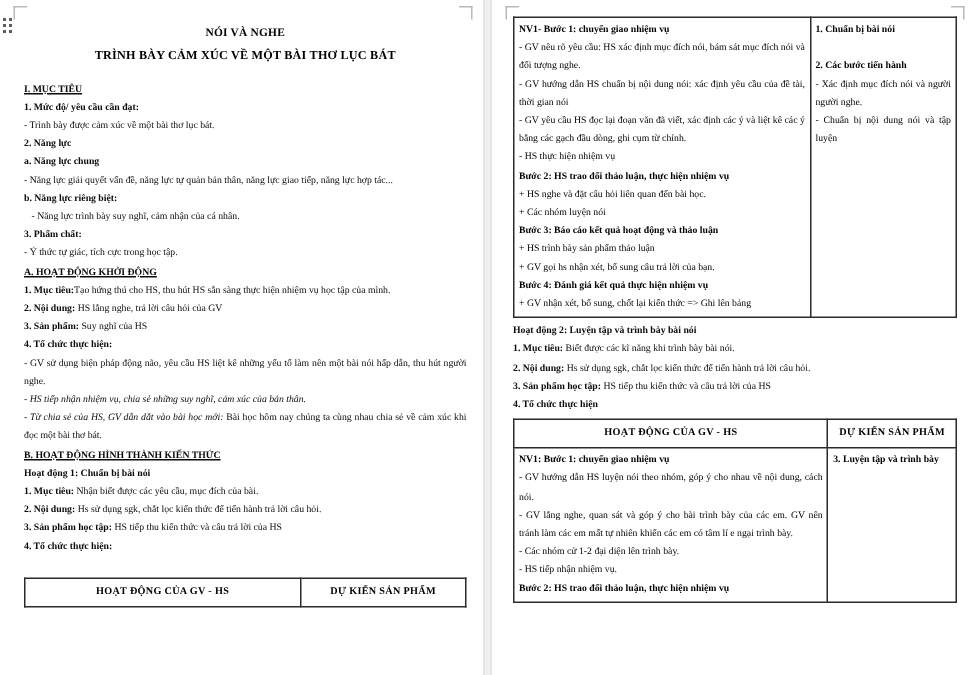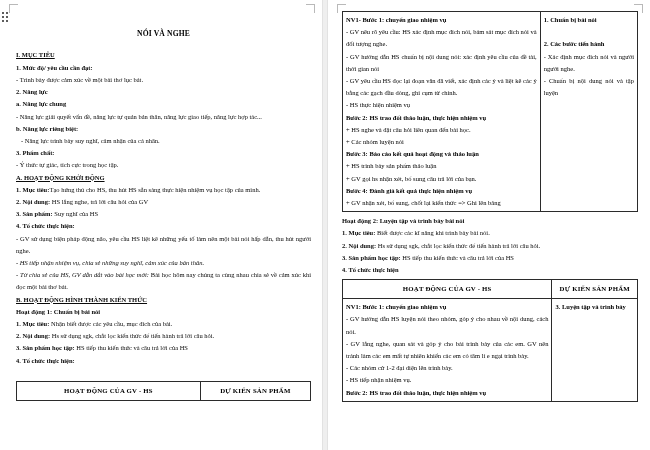--- a/index.html
+++ b/index.html
@@ -23,21 +23,21 @@
     background: #ffffff;
     overflow: hidden;
   }
   .page-left  { width: 322px; }
   .page-gap   { width: 6px; background: #efefef; border-left:1px solid #e2e2e2; border-right:1px solid #e2e2e2; height:450px; }
   .page-right { width: 322px; }
 
   .page-body {
     position: absolute;
     top: 0; left: 0; right: 0; bottom: 0;
-    padding: 20px 11px 0 16px;
+    padding: 8px 11px 0 16px;
   }
   .page-right .page-body { padding: 4px 12px 0 14px; }
 
   
   .mark { position: absolute; width: 9px; height: 9px; }
   .mark-tl { top: 4px; left: 9px;  border-left: 1px solid #b9b9b9; border-top: 1px solid #b9b9b9; }
   .mark-tr { top: 4px; right: 7px; border-right: 1px solid #b9b9b9; border-top: 1px solid #b9b9b9; }
 
   
   .drag-handle {
@@ -122,20 +122,21 @@
       <i></i>
         <i></i>
         <i></i>
         <i></i>
         <i></i>
         <i></i>
     </div>
 
     <div class="page-body">
       <h1 class="doc-title">NÓI VÀ NGHE</h1>
+      <h2 class="doc-subtitle">TRÌNH BÀY CẢM XÚC VỀ MỘT BÀI THƠ LỤC BÁT</h2>
 
       <div class="spacer-lg"></div>
 
       <p class="l u">I. MỤC TIÊU</p>
       <p class="l b">1. Mức độ/ yêu cầu cần đạt:</p>
       <p class="l">- Trình bày được cảm xúc về một bài thơ lục bát.</p>
       <p class="l b">2. Năng lực</p>
       <p class="l b">a. Năng lực chung</p>
       <p class="l">- Năng lực giải quyết vấn đề, năng lực tự quản bản thân, năng lực giao tiếp, năng lực hợp tác...</p>
       <p class="l b">b. Năng lực riêng biệt:</p>

